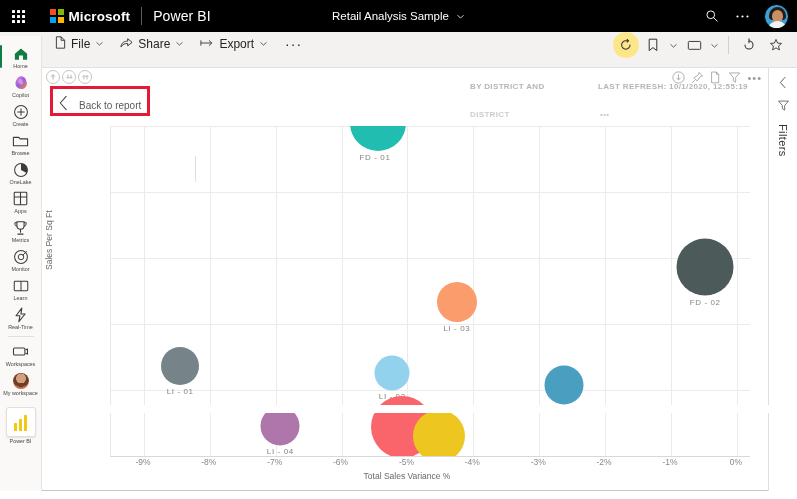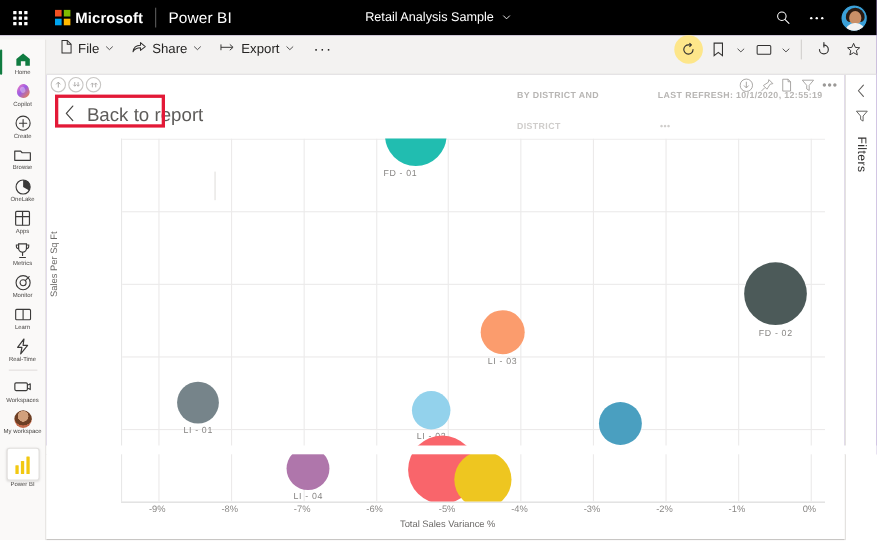--- a/index.html
+++ b/index.html
@@ -2,21 +2,21 @@
 <html><head>
 <meta charset="utf-8">
 <style>
   * { box-sizing: border-box; margin: 0; padding: 0; }
   html, body {
     width: 797px; height: 499px;
     font-family: "Liberation Sans", sans-serif;
     background: #ffffff;
     overflow: hidden;
   }
-  #app { position: relative; width: 797px; height: 413px; background:#4c1d95; }
+  #app { position: relative; width: 797px; height: 413px; background:#d946ef; }
 
   
   .topbar {
     position: absolute; top:0; left:0; width:797px; height:32px;
     background:#000; color:#fff; display:flex; align-items:center;
   }
   .waffle { width:36px; height:32px; display:flex; align-items:center; justify-content:center; cursor:pointer; }
   .waffle-grid { display:grid; grid-template-columns: repeat(3, 3px); grid-template-rows: repeat(3, 3px); gap:2px; }
   .waffle-grid i { display:block; width:3px; height:3px; background:#fff; border-radius:0.5px; }
   .ms-logo-wrap { display:flex; align-items:center; gap:5px; margin-left:14px; }
@@ -122,21 +122,21 @@
   .vt-dots { font-size:11px; color:#9b9997; letter-spacing:1px; cursor:pointer; }
 
   
   .backbar {
     position:absolute; left:6px; top:20px; display:flex; align-items:center; height:34px; z-index:4;
   }
   .back-btn {
     display:flex; align-items:center; gap:10px; padding:5px 20px 5px 10px; cursor:pointer;
     background:#fff;
   }
-  .back-lb { font-size:17px; color:#5d5b59; }
+  .back-lb { font-size:10px; color:#5d5b59; }
   .back-outline {
     position:absolute; left:50px; top:86px; width:100px; height:30px;
     border:3px solid #e31937; z-index:9; pointer-events:none;
   }
   .vsep { position:absolute; left:153px; top:88px; width:1px; height:26px; background:#e1dfdd; z-index:4; }
   .vis-title {
     position:absolute; left:166px; top:94px; font-size:8.5px; font-weight:700;
     letter-spacing:.45px; color:#5a5856; z-index:4; white-space:nowrap;
     background:#fff; padding:2px 3px;
   }
@@ -563,21 +563,21 @@
           <div class="gl-v" style="left: 230.567px;"></div>
           <div class="gl-v" style="left: 296.443px;"></div>
           <div class="gl-v" style="left: 362.32px;"></div>
           <div class="gl-v" style="left: 428.196px;"></div>
           <div class="gl-v" style="left: 494.072px;"></div>
           <div class="gl-v" style="left: 559.948px;"></div>
           <div class="gl-v" style="left: 625.825px;"></div>
           <div class="bubble" title="LI - 01" style="left: 69.1701px; top: 240.24px; width: 38px; height: 38px; background: rgb(118, 132, 138);"></div>
           <div class="blabel" style="left: 69.1701px; top: 261.24px;">LI - 01</div>
           <div class="bubble" title="FD - 01" style="left: 266.799px; top: -2.64px; width: 56px; height: 56px; background: rgb(33, 189, 176);"></div>
-          <div class="blabel" style="left: 253px; top: 27.36px;">FD - 01</div>
+          <div class="blabel" style="left: 264px; top: 27.36px;">FD - 01</div>
           <div class="bubble" title="LI - 03" style="left: 345.851px; top: 175.56px; width: 40px; height: 40px; background: rgb(251, 156, 109);"></div>
           <div class="blabel" style="left: 345.851px; top: 197.56px;">LI - 03</div>
           <div class="bubble" title="FD - 02" style="left: 594.204px; top: 141.24px; width: 57px; height: 57px; background: rgb(76, 90, 89);"></div>
           <div class="blabel" style="left: 594.204px; top: 171.74px;">FD - 02</div>
           <div class="bubble" title="LI - 02" style="left: 281.292px; top: 246.84px; width: 35px; height: 35px; background: rgb(147, 210, 236);"></div>
           <div class="blabel" style="left: 281.292px; top: 266.34px;">LI - 02</div>
           <div class="bubble" title="FD - 03" style="left: 291.173px; top: 300.96px; width: 62px; height: 62px; background: rgb(249, 101, 107);"></div>
           <div class="bubble" title="FD - 04" style="left: 328.064px; top: 310.2px; width: 52px; height: 52px; background: rgb(238, 198, 32);"></div>
           <div class="bubble" title="LI - 05" style="left: 453.229px; top: 258.72px; width: 39px; height: 39px; background: rgb(74, 159, 192);"></div>
           <div class="blabel" style="left: 453.229px; top: 280.22px;">LI - 05</div>

